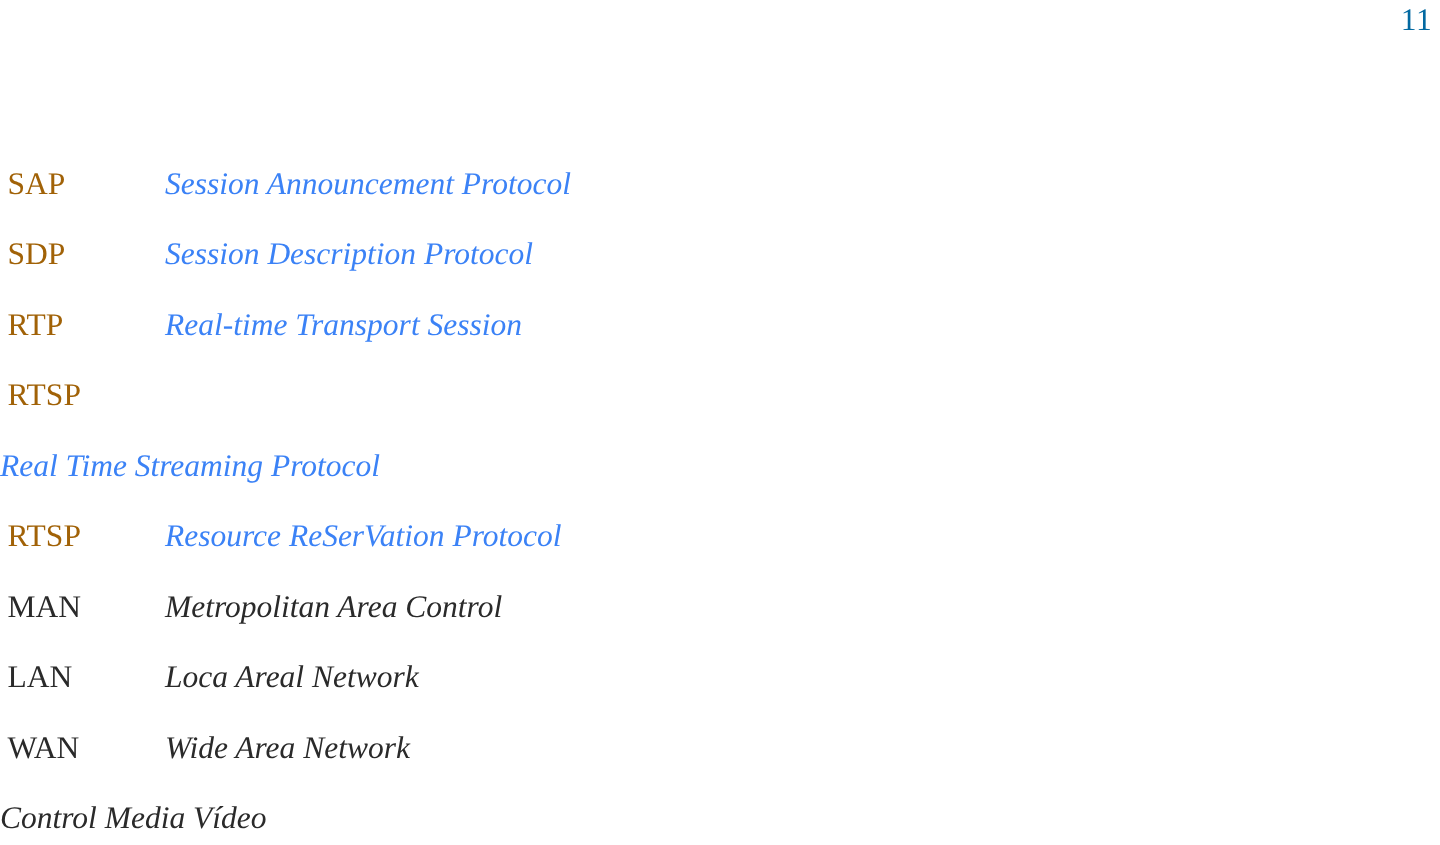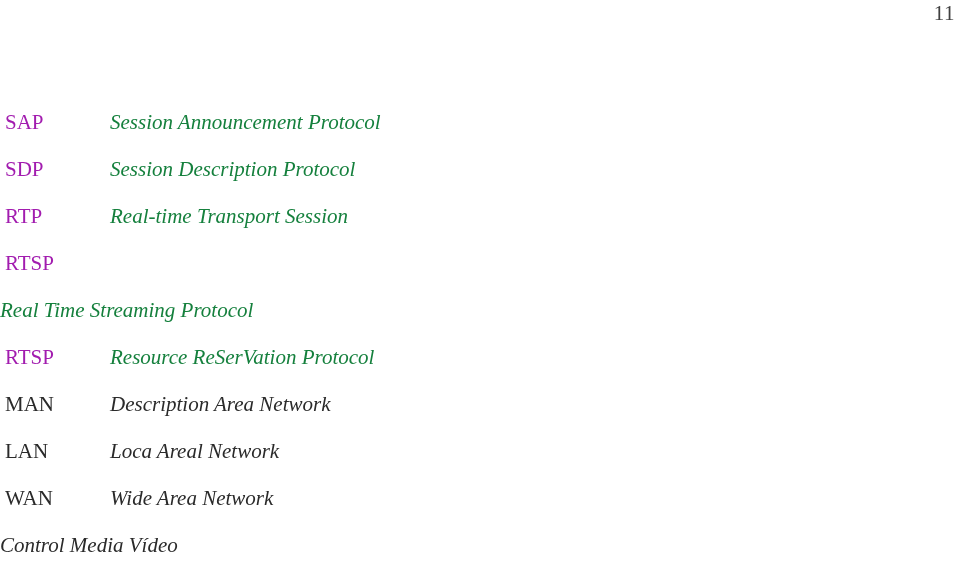--- a/index.html
+++ b/index.html
@@ -18,21 +18,21 @@
   }
 
   
   .page-number {
     position: absolute;
     top: 3px;
     right: 5px;
     font-family: "Liberation Serif", "DejaVu Serif", serif;
     font-size: 21px;
     line-height: 1;
-    color: #404040;
+    color: #0369a1;
     letter-spacing: 0.5px;
   }
 
   
   .glossary {
     position: absolute;
     left: 0;
     top: 110px;
     width: 960px;
   }
@@ -43,29 +43,29 @@
     height: 47px;
   }
 
   .abbr {
     width: 110px;
     padding-left: 5px;
     box-sizing: border-box;
     font-size: 21px;
     font-style: normal;
     font-weight: normal;
-    color: #a21caf;
+    color: #a16207;
     white-space: nowrap;
   }
 
   .definition {
     font-size: 21px;
     font-style: italic;
     font-weight: normal;
-    color: #15803d;
+    color: #3b82f6;
     white-space: nowrap;
   }
 
   
   .glossary-row:nth-child(n+7) .abbr,
   .glossary-row:nth-child(n+7) .definition {
     color: #2a2a2a;
   }
 </style>
 </head>
@@ -98,21 +98,21 @@
     <div class="definition">Real Time Streaming Protocol</div>
   </div>
 
   <div class="glossary-row">
     <div class="abbr">RTSP</div>
     <div class="definition">Resource ReSerVation Protocol</div>
   </div>
 
   <div class="glossary-row">
     <div class="abbr">MAN</div>
-    <div class="definition">Description Area Network</div>
+    <div class="definition">Metropolitan Area Control</div>
   </div>
 
   <div class="glossary-row">
     <div class="abbr">LAN</div>
     <div class="definition">Loca Areal Network</div>
   </div>
 
   <div class="glossary-row">
     <div class="abbr">WAN</div>
     <div class="definition">Wide Area Network</div>

